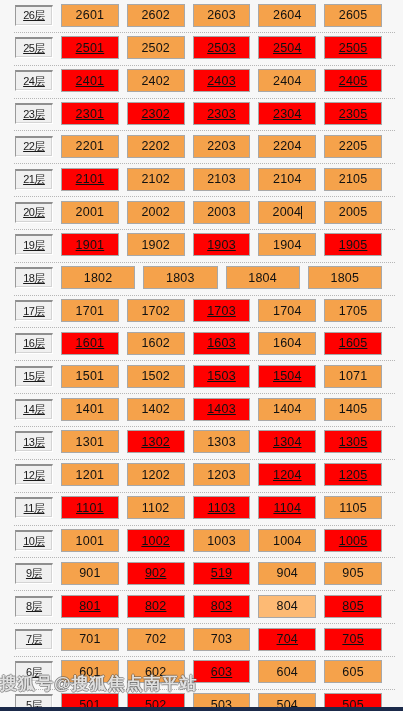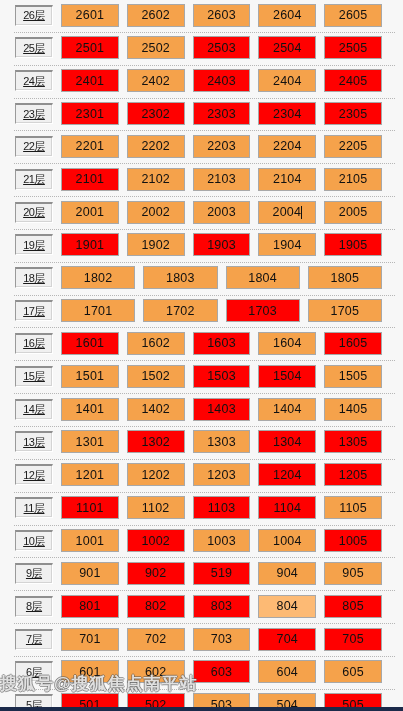--- a/index.html
+++ b/index.html
@@ -90,21 +90,21 @@
     border: 1px solid #a8a8a8;
     display: flex;
     align-items: center;
     justify-content: center;
     font-size: 12.5px;
     color: #111111;
     letter-spacing: 0.2px;
   }
   .cell.st-avail    { background: #F5A council; }
   .cell.st-avail    { background: #F5A24B; }
-  .cell.st-sold     { background: #FF0000; }
+  .cell.st-sold     { background: #FF0000; text-decoration: underline; }
   .cell.st-selected { background: #fdba74; }
 
   
   .caret {
     display: inline-block;
     width: 1px;
     height: 13px;
     background: #111;
     margin-left: 0px;
     vertical-align: -2px;
@@ -366,20 +366,23 @@
           <div class="cell st-avail">
             <span>1701</span>
           </div>
           <div class="cell st-avail">
             <span>1702</span>
           </div>
           <div class="cell st-sold">
             <span>1703</span>
           </div>
           <div class="cell st-avail">
+            <span>1704</span>
+          </div>
+          <div class="cell st-avail">
             <span>1705</span>
           </div>
         </div>
       </div>
     </div>
     <div class="floor-row">
       <div class="row-inner">
         <div class="floor-label">
           <span>16层</span>
         </div>
@@ -414,21 +417,21 @@
           <div class="cell st-avail">
             <span>1502</span>
           </div>
           <div class="cell st-sold">
             <span>1503</span>
           </div>
           <div class="cell st-sold">
             <span>1504</span>
           </div>
           <div class="cell st-avail">
-            <span>1505</span>
+            <span>1071</span>
           </div>
         </div>
       </div>
     </div>
     <div class="floor-row">
       <div class="row-inner">
         <div class="floor-label">
           <span>14层</span>
         </div>
         <div class="cells">

